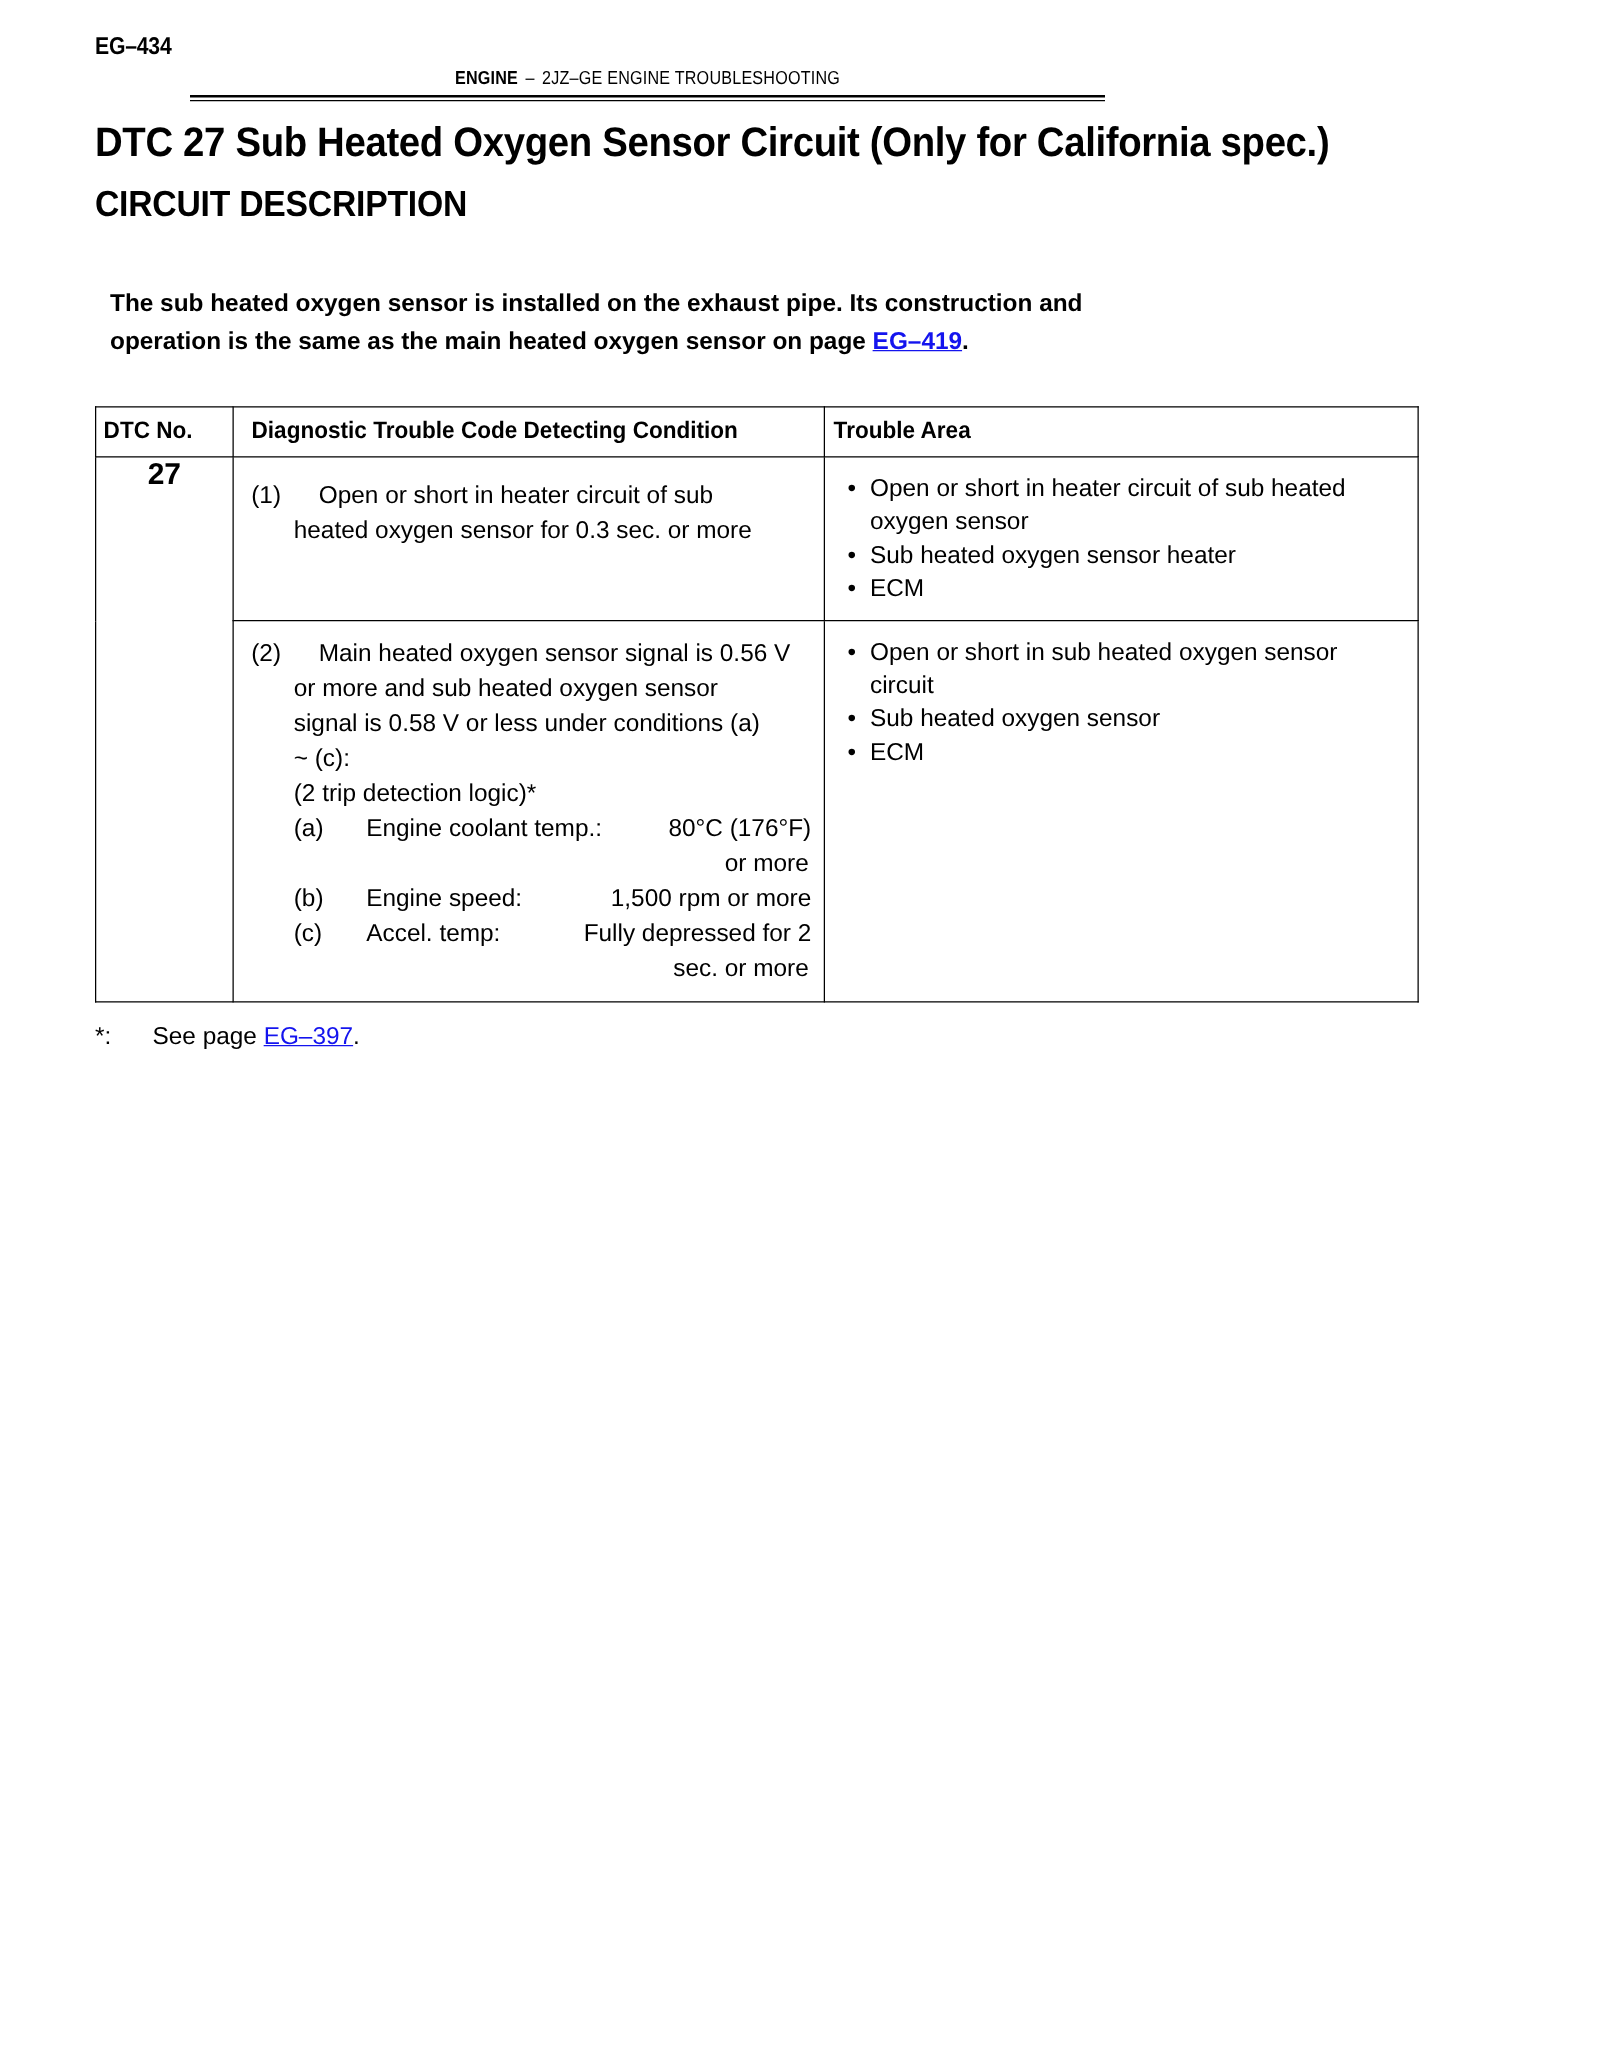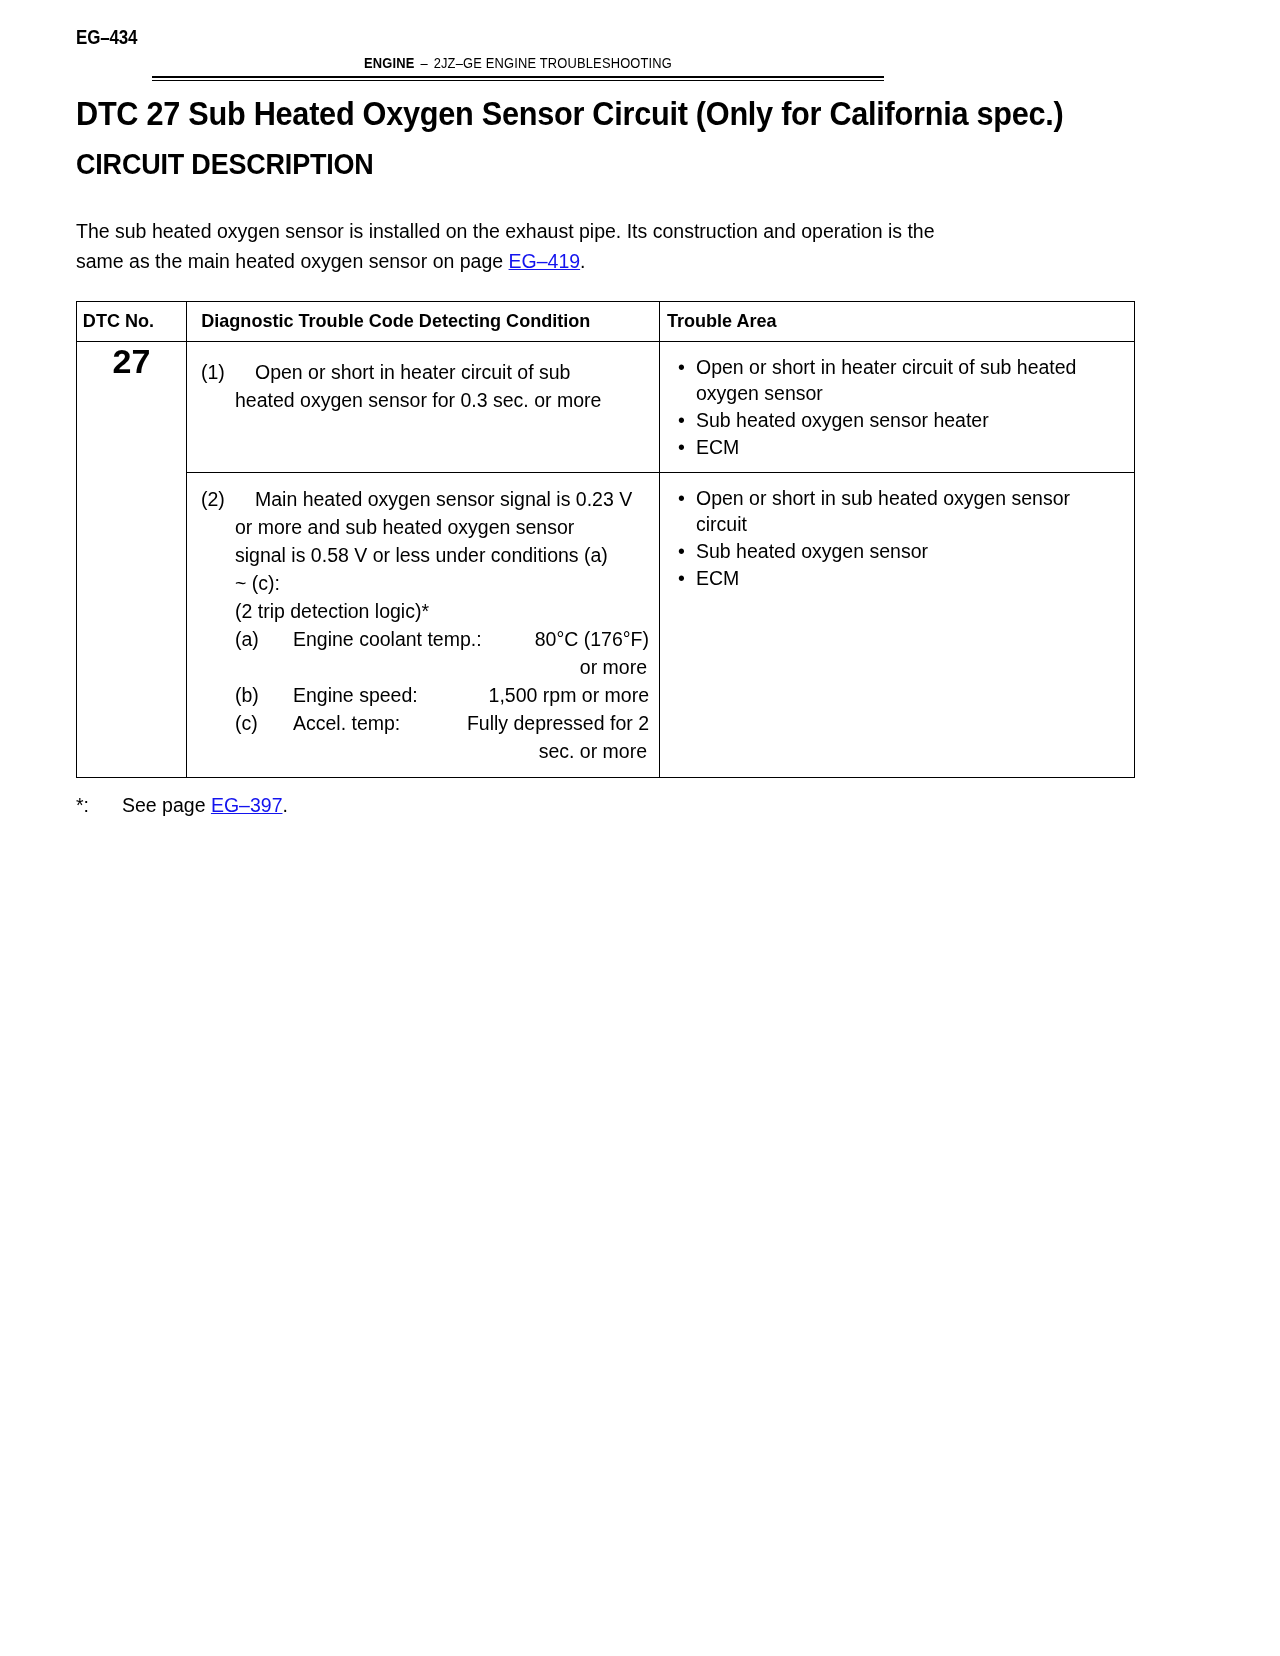--- a/index.html
+++ b/index.html
@@ -103,26 +103,27 @@
     font-size: 29px;
     line-height: 40px;
     letter-spacing: -0.2px;
     transform: scaleX(0.93);
     transform-origin: left center;
     white-space: nowrap;
   }
 
   
   .intro {
-    margin: 0;
+    margin: 12px;
     padding-top: 32px;
     font-size: 19.5px;
     line-height: 30px;
     max-width: 1058px;
     text-align: left;
+    font-weight: bold;
   }
   .link {
     color: #1414ee;
   }
 
   
   .tbl-wrap {
     padding-top: 25px;
   }
   table.dtc {
@@ -153,21 +154,21 @@
   table.dtc thead th .hdr-sq {
     display: inline-block;
     transform: scaleX(0.95);
   }
 
   td.dtc-no {
     text-align: center;
     vertical-align: middle;
     font-family: "Liberation Sans Narrow", "Liberation Sans", sans-serif;
     font-weight: bold;
-    font-size: 34px;
+    font-size: 24px;
   }
 
   .cell-pad {
     padding: 16px 10px 16px 14px;
     font-size: 19.5px;
     line-height: 28px;
   }
   .cell-pad-area {
     padding: 12px 10px 12px 16px;
     font-size: 19.5px;
@@ -286,21 +287,21 @@
               </ul>
             </div>
           </td>
         </tr>
 
         <tr>
           <td class="row2-cond">
             <div class="cell-pad">
               <div class="hang">
                 <span class="lbl lbl-num">(2)</span>
-                <span class="txt line">Main heated oxygen sensor signal is 0.23 V</span>
+                <span class="txt line">Main heated oxygen sensor signal is 0.56 V</span>
               </div>
               <div class="cont-num line">or more and sub heated oxygen sensor</div>
               <div class="cont-num line">signal is 0.58 V or less under conditions (a)</div>
               <div class="cont-num line">~ (c):</div>
               <div class="cont-num line">(2 trip detection logic)*</div>
 
               <div class="cont-num">
                 <div class="hang">
                   <span class="lbl lbl-let">(a)</span>
                   <span class="txt line">Engine coolant temp.:</span>

